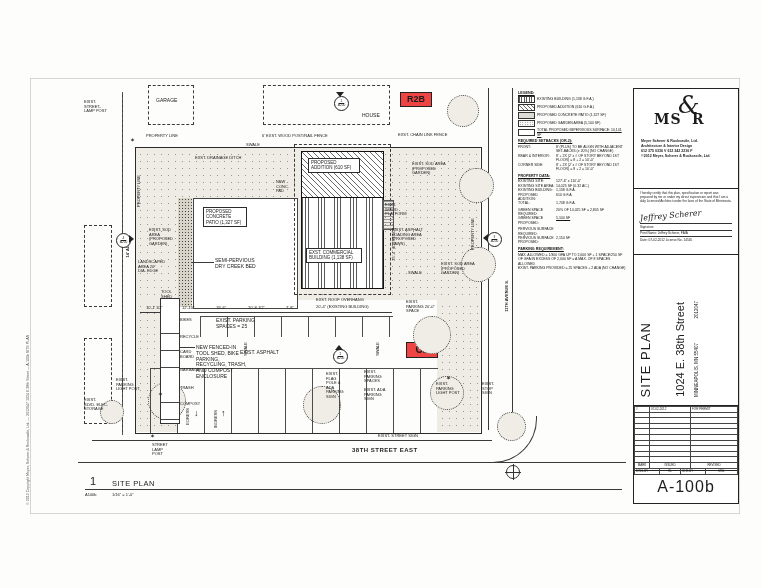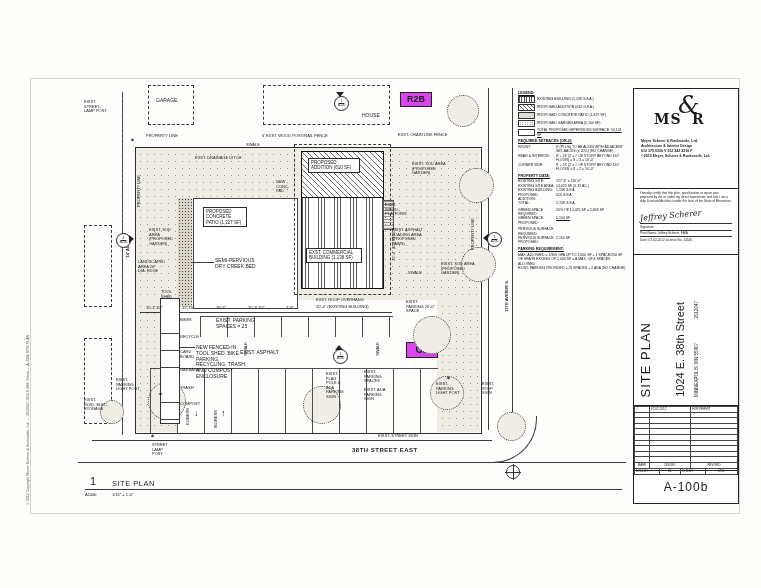--- a/index.html
+++ b/index.html
@@ -17,21 +17,21 @@
     background-size:4px 4px,7px 7px;background-position:0 0,2px 3px;}
   .stipdark{background-color:#d9d4ca;
     background-image:radial-gradient(#4c463f 0.6px, transparent 0.7px);background-size:3px 3px;}
   .white{background:#fff;}
   .bldg-exist{background-color:#fff;background-image:repeating-linear-gradient(90deg,#5a5a5a 0,#5a5a5a 0.7px,transparent 0.7px,transparent 3.2px);}
   .bldg-add{background-color:#fff;background-image:repeating-linear-gradient(45deg,#6a6a6a 0,#6a6a6a 0.7px,transparent 0.7px,transparent 4px);}
   .lblbox{position:absolute;background:#fff;border:0.8px solid #2b2b2b;font-size:4.5px;line-height:1.2;padding:1px 2px;}
   .tree{position:absolute;border:1.3px dotted #4a4a4a;border-radius:50%;
     background-color:#f0ede6;background-image:radial-gradient(#827c73 0.45px, transparent 0.55px);background-size:4px 4px;}
   .stalls{position:absolute;background-image:repeating-linear-gradient(90deg,#4c4c4c 0,#4c4c4c 0.8px,transparent 0.8px,transparent 27px);}
-  .zone{position:absolute;border:1px solid #222;background:#d946ef;font-weight:bold;text-align:center;}
+  .zone{position:absolute;border:1px solid #222;background:#ef4444;font-weight:bold;text-align:center;}
   .marker{position:absolute;width:15px;}
   .m-circ{width:13px;height:13px;border:0.9px solid #222;border-radius:50%;background:#fff;
     display:flex;flex-direction:column;align-items:center;justify-content:center;font-size:3.2px;line-height:1;}
   .m-circ span:first-child{border-bottom:0.6px solid #222;padding:0 2px 0.5px;}
   .tri{width:0;height:0;position:absolute;}
   .star{position:absolute;font-size:6px;color:#222;}
   
   #notes{position:absolute;left:518px;top:88px;width:108px;font-size:3.5px;line-height:1.25;color:#161616;}
   #notes h4{margin:2.5px 0 1px;font-size:3.7px;text-decoration:underline;font-weight:bold;}
   .legrow{display:flex;align-items:center;gap:2px;margin:1px 0;}
@@ -47,21 +47,21 @@
   
   #tblock{position:absolute;left:633px;top:88px;width:104px;height:414px;border:1.3px solid #222;background:#fff;}
   #tblock .sec{position:absolute;left:0;width:100%;box-sizing:border-box;border-bottom:0.9px solid #222;}
   .firm{font-size:3.6px;line-height:1.35;font-weight:bold;padding:0 7px;}
   .cert{font-size:3.2px;line-height:1.3;padding:2px 6px 0;}
   .sigline{border-top:0.5px solid #333;margin:1px 6px 0;font-size:3.2px;padding-top:0.5px;}
   .script{font-family:"DejaVu Serif",serif;font-style:italic;font-size:8px;transform:rotate(-5deg);display:inline-block;}
   .vt{position:absolute;writing-mode:vertical-rl;transform:rotate(180deg);white-space:nowrap;}
   table.rev{border-collapse:collapse;width:100%;table-layout:fixed;}
   table.rev td{border:0.5px solid #444;font-size:3px;height:4.6px;padding:0 1px;overflow:hidden;white-space:nowrap;}
-  .sheetnum{font-size:12px;letter-spacing:1px;text-align:left;font-weight:500;}
+  .sheetnum{font-size:16px;letter-spacing:1px;text-align:left;font-weight:500;}
   #copyr{position:absolute;left:26px;top:505px;transform-origin:0 0;transform:rotate(-90deg);
          font-size:3.6px;color:#555;white-space:nowrap;width:430px;}
   .north{position:absolute;width:12px;height:12px;border:1px solid #333;border-radius:50%;}
   .north:before{content:"";position:absolute;left:50%;top:-2px;bottom:-2px;width:0.8px;background:#333;}
   .north:after{content:"";position:absolute;top:50%;left:-2px;right:-2px;height:0.8px;background:#333;}
 </style>
 </head>
 <body>
 
 <div id="sheet">

